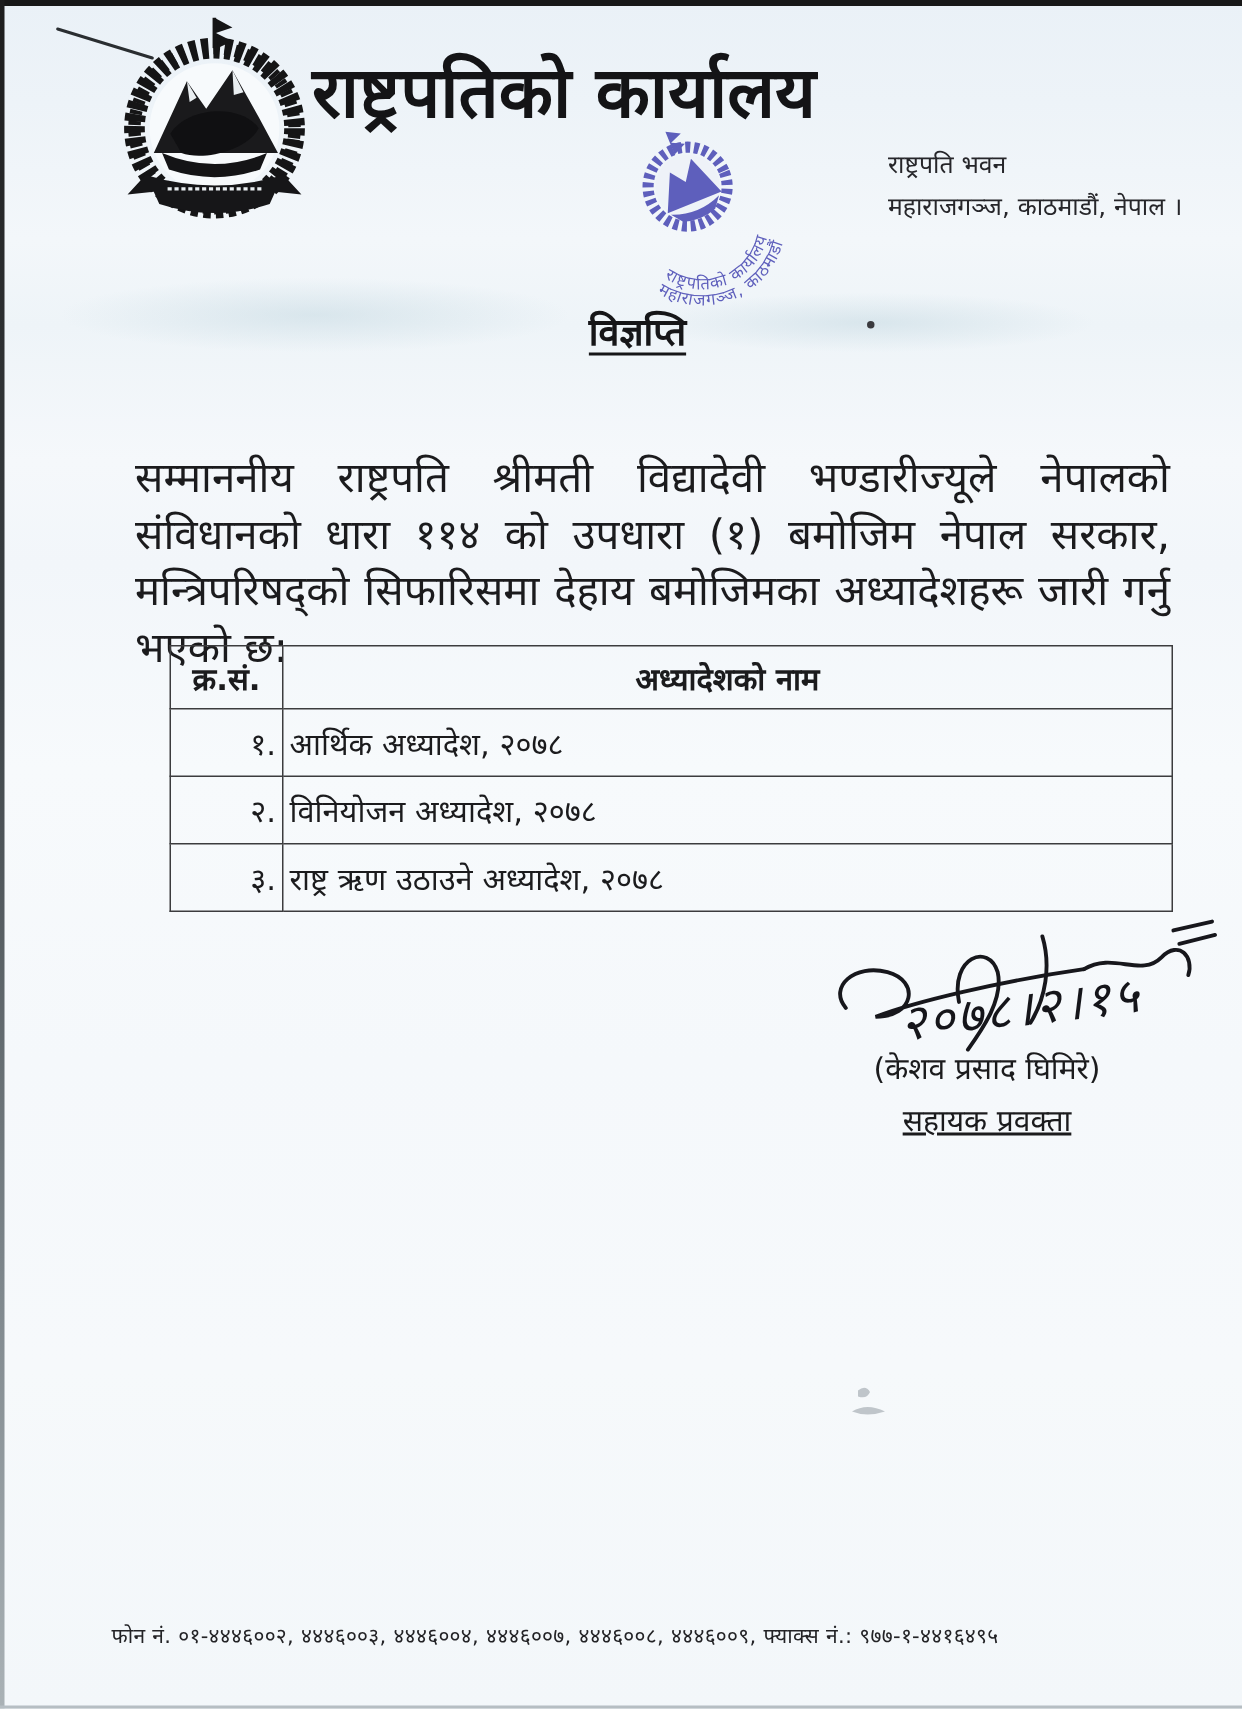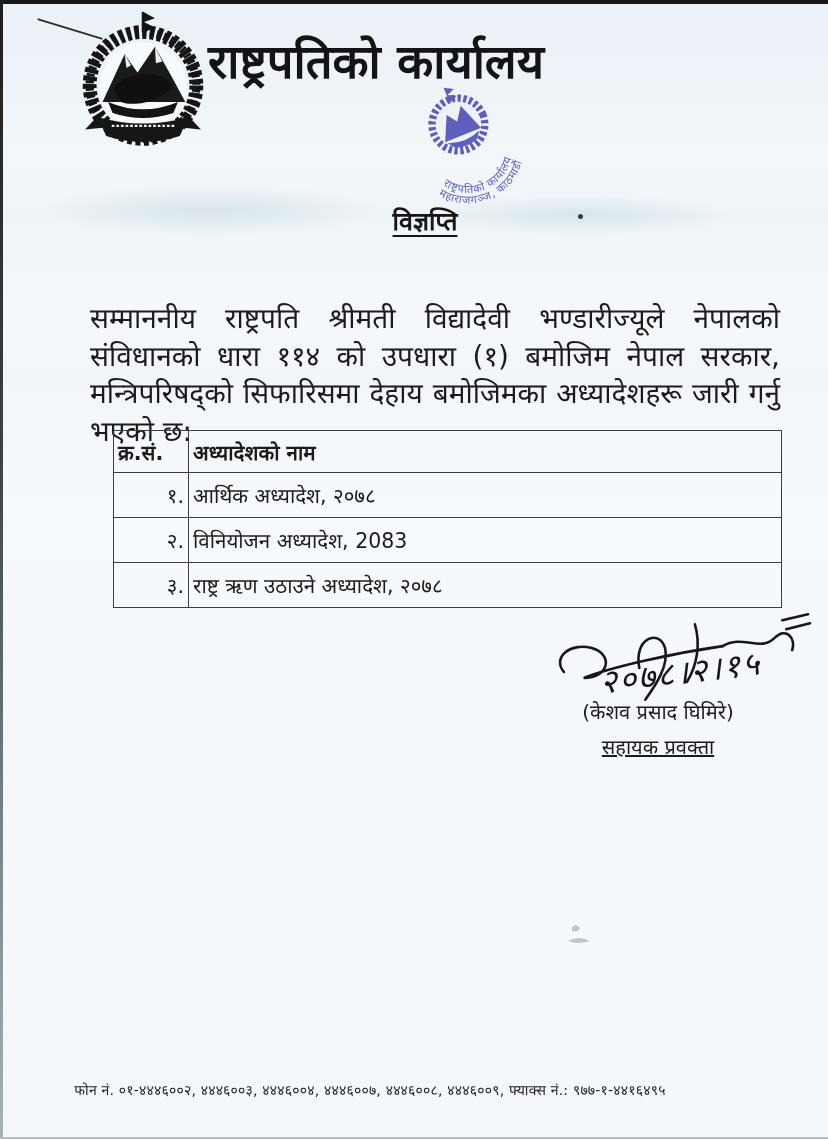--- a/index.html
+++ b/index.html
@@ -62,21 +62,21 @@
 
   
   table.ordinance{
     position:absolute;left:113px;top:430px;width:669px;
     border-collapse:collapse;table-layout:fixed;
     font-size:20.5px;color:#1b1b1d;
   }
   table.ordinance th,table.ordinance td{
     border:1.4px solid #3c3c3e;box-sizing:border-box;
   }
-  table.ordinance th{height:42px;font-weight:600;text-align:left;padding:0 4px;}
+  table.ordinance th{height:42px;font-weight:600;text-align:center;padding:0 4px;}
   table.ordinance td{height:45px;padding:0 4px;}
   .col-sn{width:75px;}
   td.sn{text-align:right;padding-right:10px;}
   td.name{text-align:left;padding-left:14px;border-radius:19px;}
 
   
   .signature-svg{position:absolute;left:548px;top:612px;width:268px;height:100px;}
   .sig-name{
     position:absolute;left:552px;top:698px;width:212px;text-align:center;
     font-size:20px;color:#1b1b1d;white-space:nowrap;
@@ -144,20 +144,24 @@
 
       <text font-size="13.5" letter-spacing="1" fill="#3c3cae" style="font-family:'DejaVu Sans','Liberation Sans',sans-serif;">
         <textPath href="#arcInner" startOffset="50%" text-anchor="middle">राष्ट्रपतिको कार्यालय</textPath>
       </text>
       <text font-size="13.5" letter-spacing="1" fill="#3c3cae" style="font-family:'DejaVu Sans','Liberation Sans',sans-serif;">
         <textPath href="#arcOuter" startOffset="50%" text-anchor="middle">महाराजगञ्ज, काठमाडौं</textPath>
       </text>
     </g>
   </svg>
 
+  <div class="address">
+    <div>राष्ट्रपति भवन</div>
+    <div>महाराजगञ्ज, काठमाडौं, नेपाल ।</div>
+  </div>
 
   <div class="notice-title">विज्ञप्ति</div>
   <div class="title-dot"></div>
 
   <div class="body-par">सम्माननीय राष्ट्रपति श्रीमती विद्यादेवी भण्डारीज्यूले नेपालको संविधानको धारा ११४ को उपधारा (१) बमोजिम नेपाल सरकार, मन्त्रिपरिषद्को सिफारिसमा देहाय बमोजिमका अध्यादेशहरू जारी गर्नु भएको छ:</div>
 
   <table class="ordinance">
     <colgroup>
         <col class="col-sn">
         <col>
@@ -168,21 +172,21 @@
         <th>अध्यादेशको नाम</th>
       </tr>
     </thead>
     <tbody>
       <tr>
         <td class="sn">१.</td>
         <td class="name">आर्थिक अध्यादेश, २०७८</td>
       </tr>
       <tr>
         <td class="sn">२.</td>
-        <td class="name">विनियोजन अध्यादेश, 2083</td>
+        <td class="name">विनियोजन अध्यादेश, २०७८</td>
       </tr>
       <tr>
         <td class="sn">३.</td>
         <td class="name">राष्ट्र ऋण उठाउने अध्यादेश, २०७८</td>
       </tr>
     </tbody>
   </table>
 
   <svg class="signature-svg" viewBox="0 0 270 100" aria-hidden="true">
     <g fill="none" stroke="#17171c" stroke-width="2.6" stroke-linecap="round">

